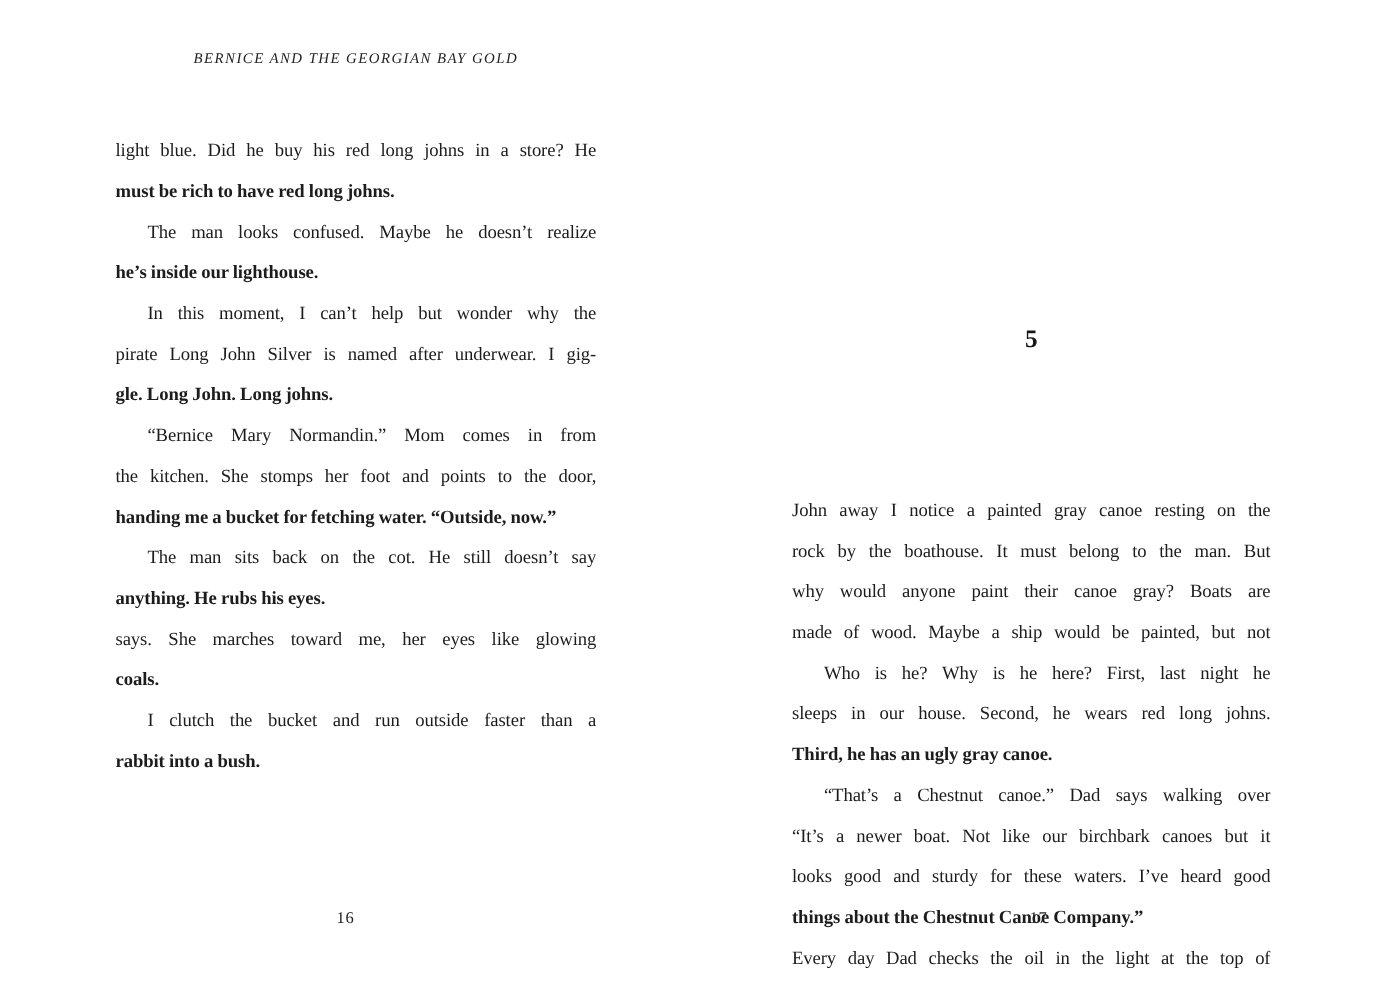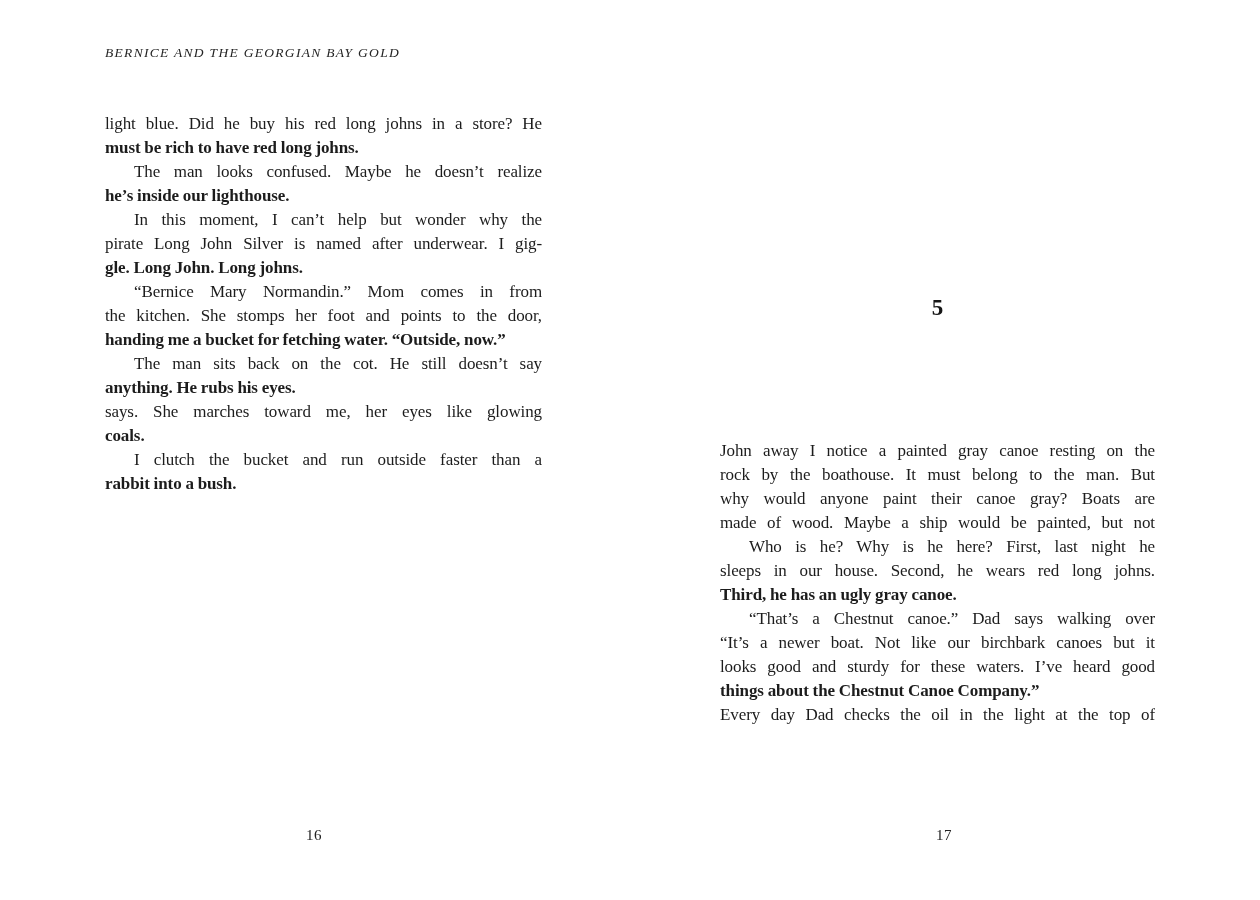--- a/index.html
+++ b/index.html
@@ -13,21 +13,21 @@
     height: 900px;
     overflow: hidden;
     font-family: "Liberation Serif", "DejaVu Serif", serif;
     color: #1c1c1c;
   }
   .running-header {
     position: absolute;
     left: 105px;
     top: 45px;
     width: 437px;
-    text-align: left;
+    text-align: center;
     font-style: italic;
     font-size: 13.5px;
     letter-spacing: 1.3px;
     color: #242424;
     white-space: nowrap;
   }
   .body-col {
     position: absolute;
   }
   #body-left {
@@ -44,20 +44,21 @@
   .line {
     height: 24px;
     line-height: 24px;
     font-size: 17px;
     letter-spacing: -0.1px;
     word-spacing: -0.3px;
     text-align: justify;
     text-align-last: justify;
     overflow: hidden;
     white-space: nowrap;
+    margin-top: 13px;
   }
   .line.end {
     text-align-last: left;
     font-weight: bold;
   }
   .line.ind {
     text-indent: 29px;
   }
   .chapter-number {
     position: absolute;

